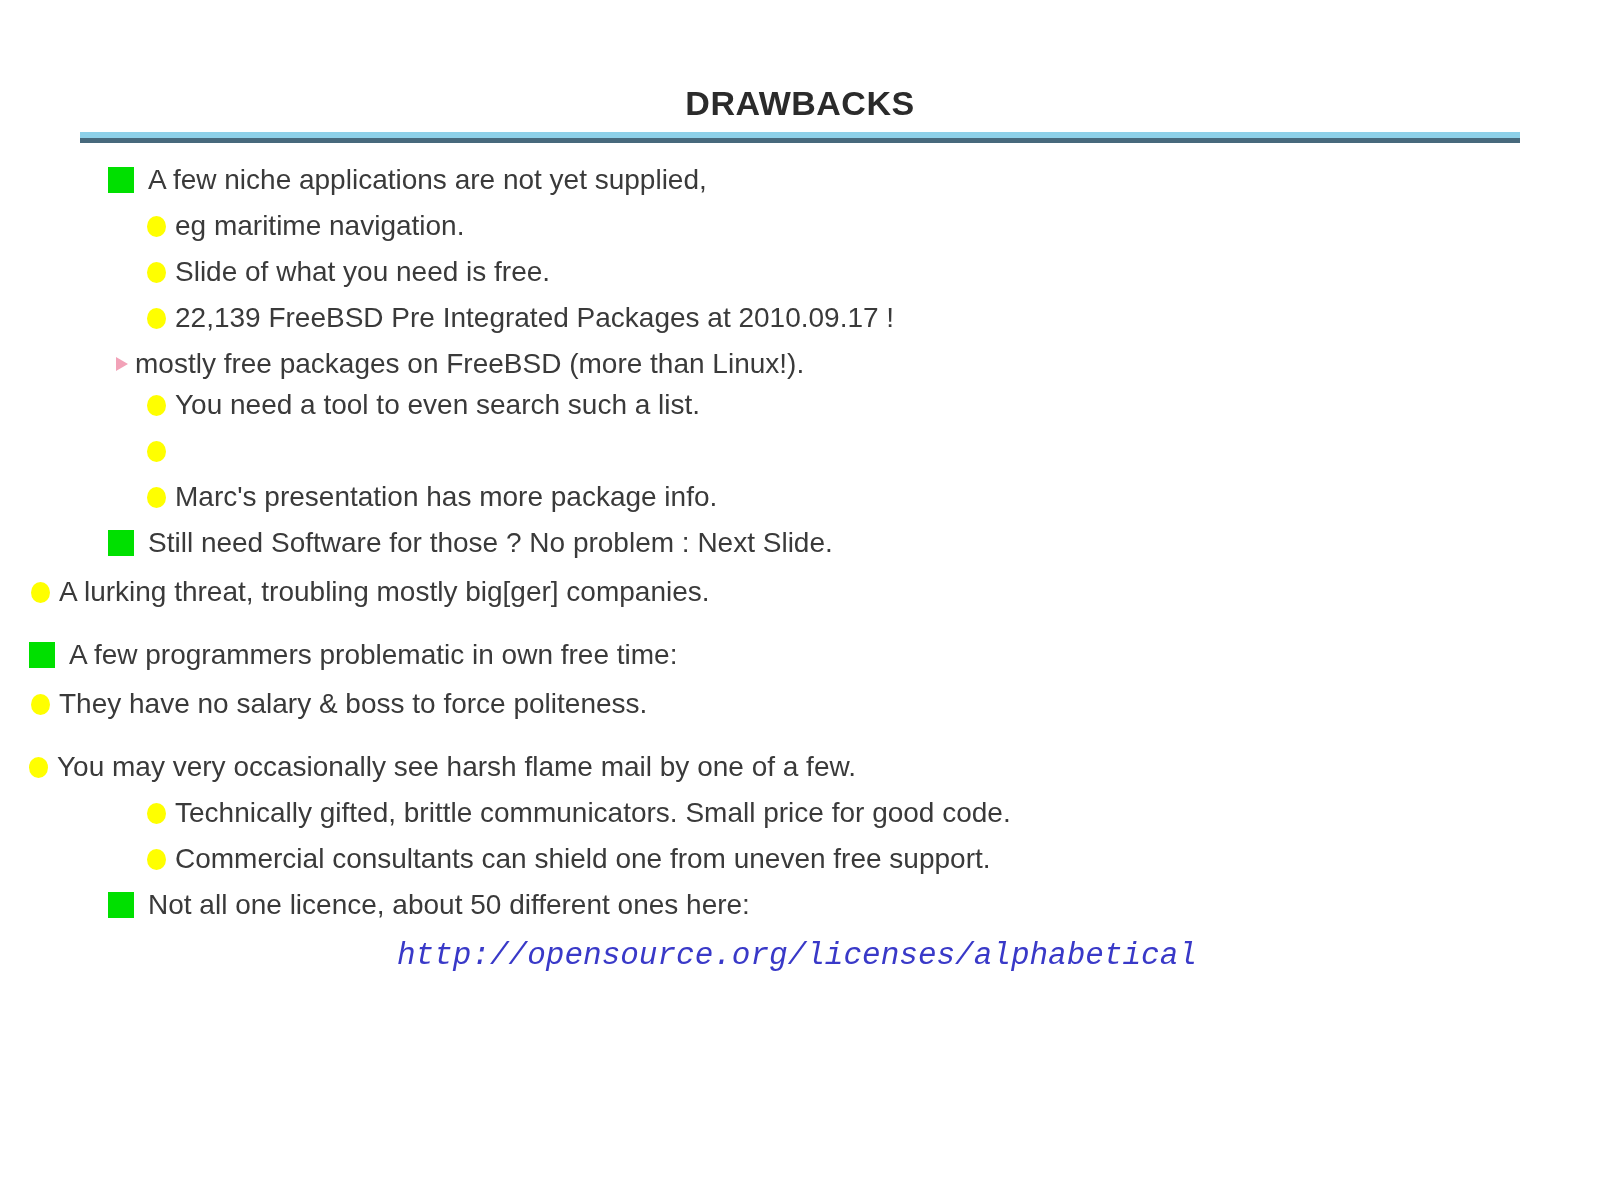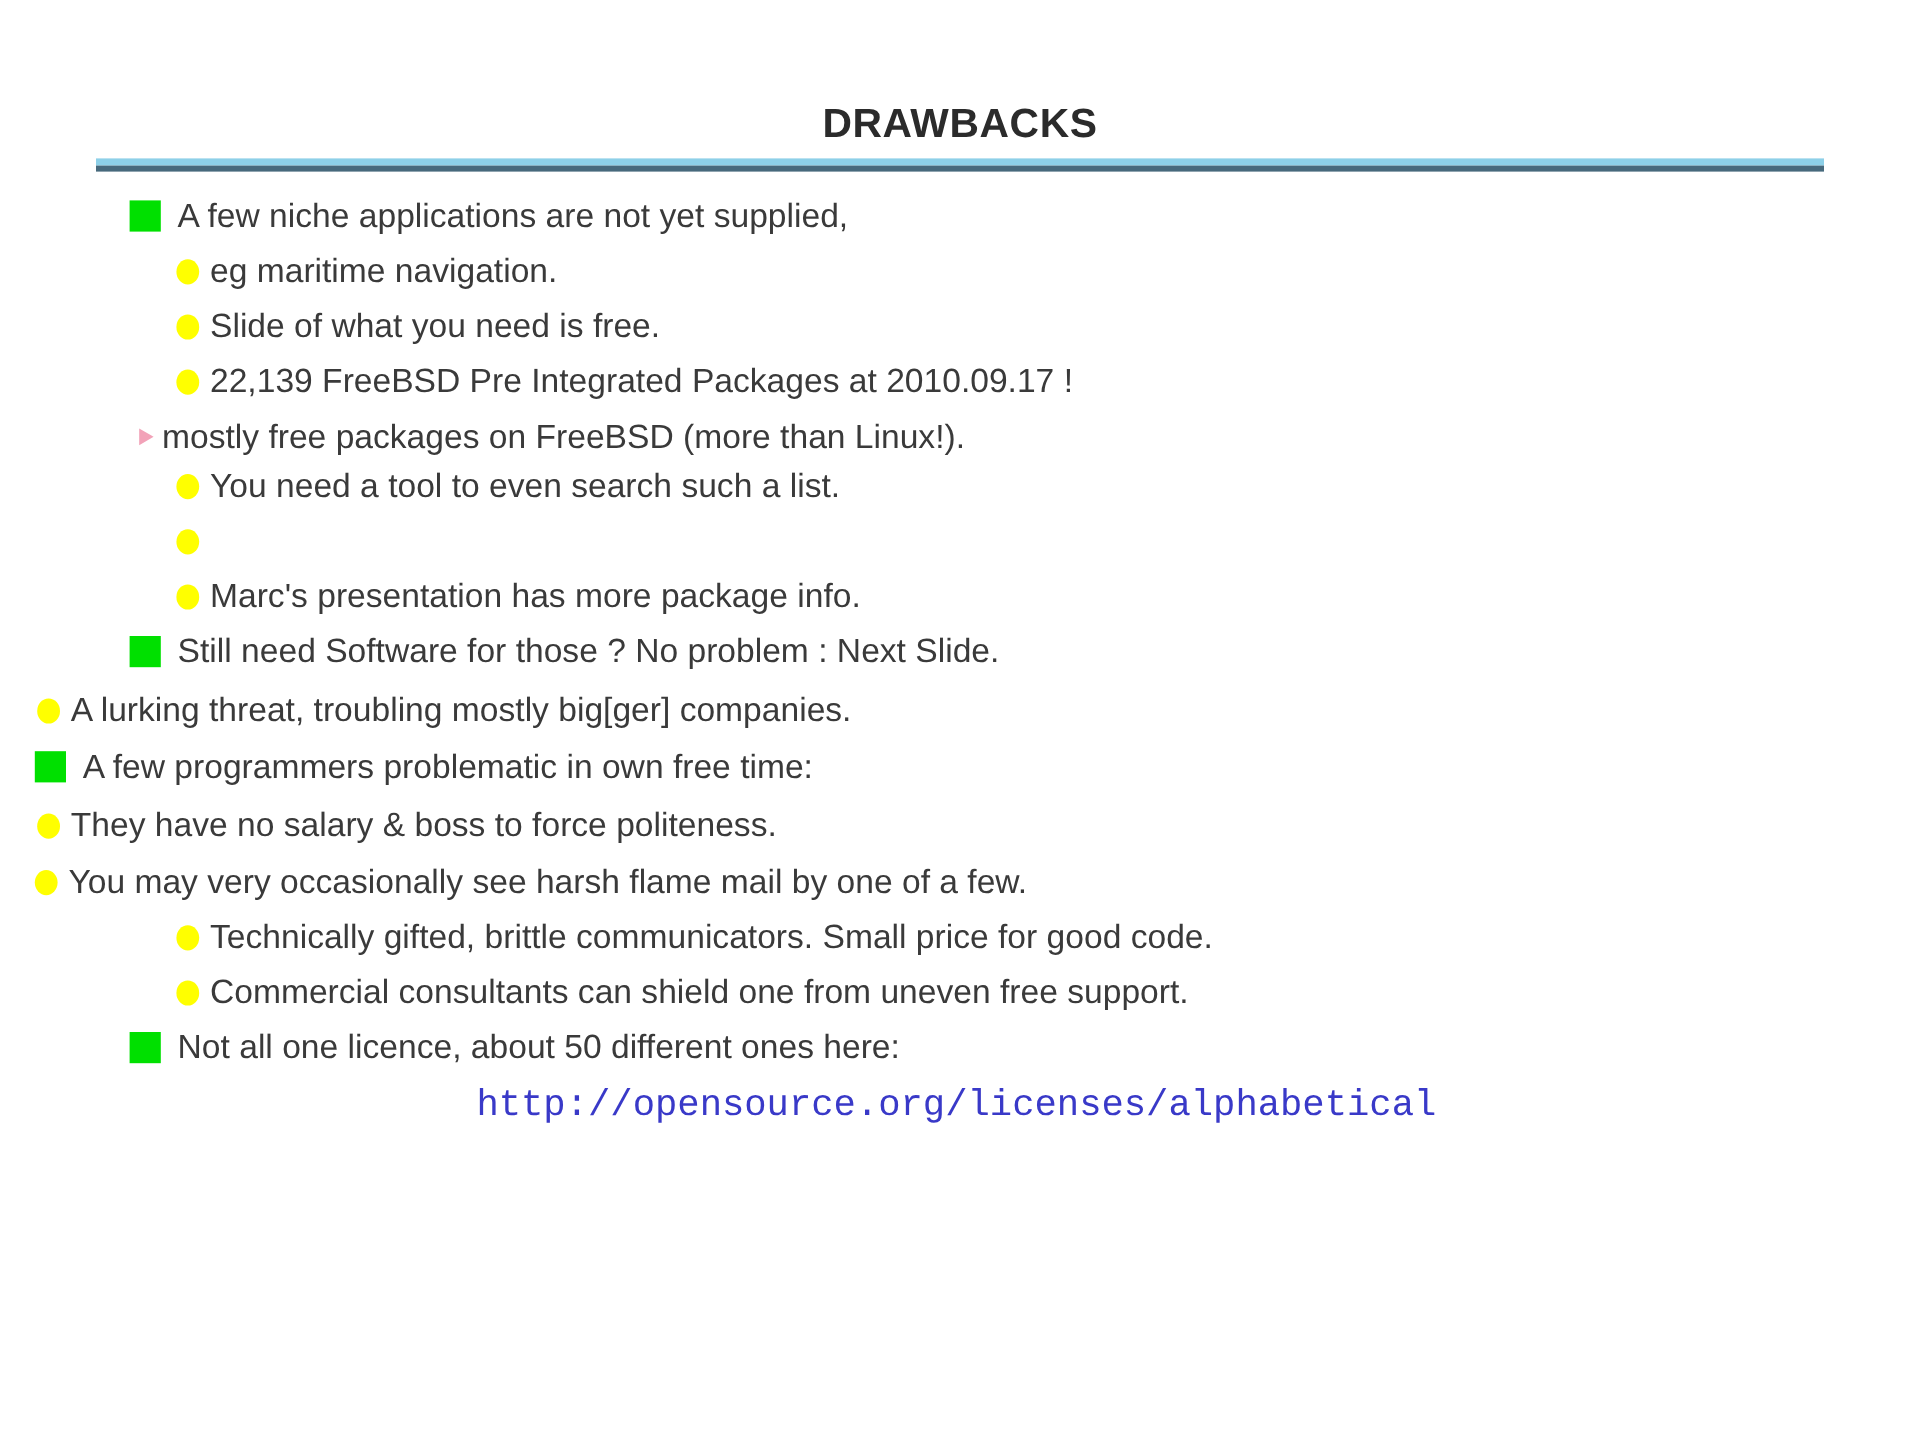--- a/index.html
+++ b/index.html
@@ -46,21 +46,21 @@
   .row {
     display: flex;
     align-items: center;
     height: 34px;
     margin-top: 12px;
     font-size: 28px;
     color: var(--c-text);
     white-space: nowrap;
   }
   .row.mt-xs  { margin-top: 7px;  }
-  .row.mt-md  { margin-top: 13px; padding-left: 29px; }
+  .row.mt-md  { margin-top: 29px; padding-left: 29px; }
   .row.mt-md2 { margin-top: 15px; padding-left: 31px; }
   .row.mt-lg  { margin-top: 17px; }
 
   .level1 { padding-left: 108px; }
   .level2 { padding-left: 147px; }
   .level3 { padding-left: 116px; }
 
   .bullet { flex: 0 0 auto; display: inline-block; }
   .bullet-square {
     width: 26px; height: 26px;
@@ -80,21 +80,22 @@
     border-left: 12px solid var(--c-triangle);
     margin-right: 7px;
   }
   .row-text { display: inline-block; }
 
   .url-row {
     margin-top: 14px;
     padding-left: 397px;
     height: 38px;
     display: flex;
-    align-items: flex-start;
+    align-items: center;
+    font-style: italic;
   }
   .url-link {
     font-family: "Liberation Mono", monospace;
     font-size: 31px;
     color: var(--c-link);
     text-decoration: none;
     white-space: nowrap;
   }
 </style>
 </head>

